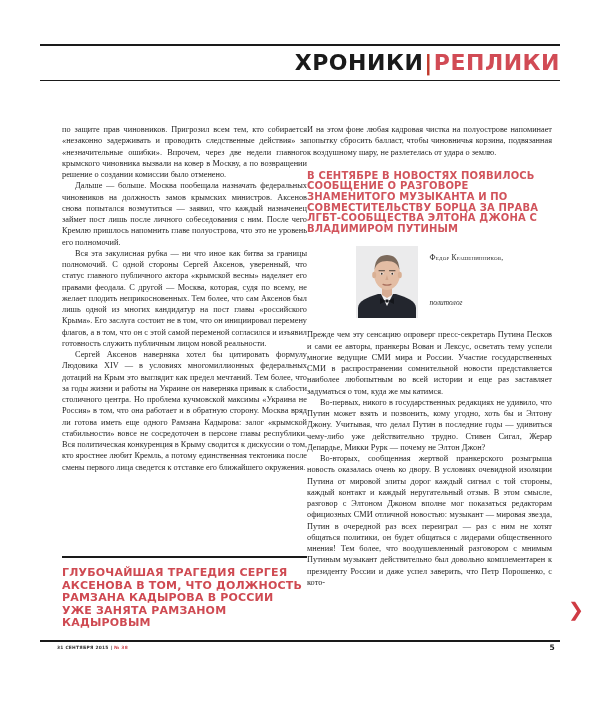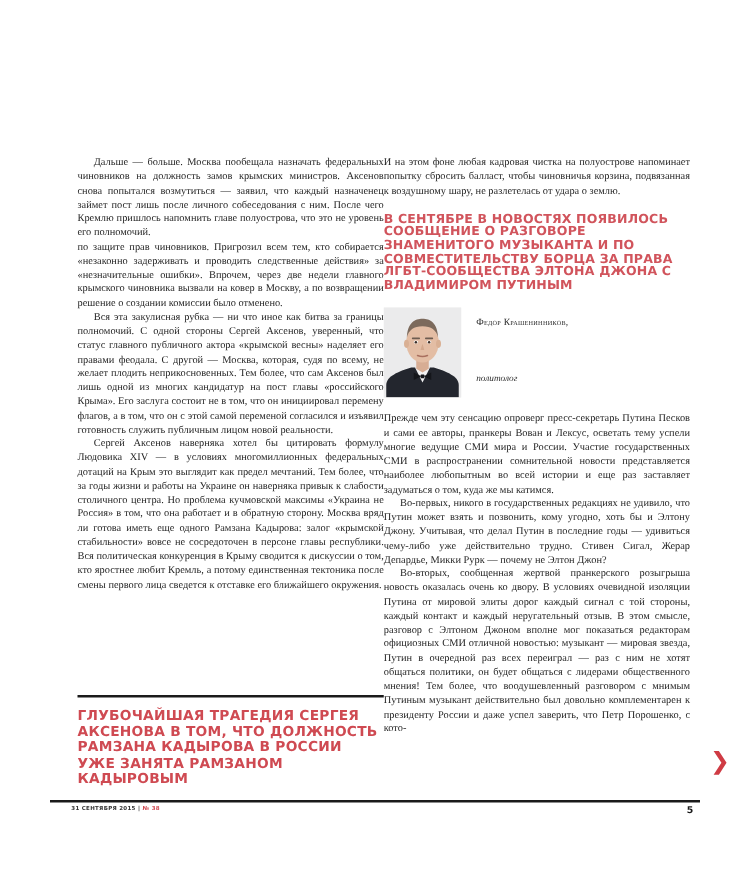--- a/index.html
+++ b/index.html
@@ -58,21 +58,21 @@
     margin:0 0 5px 0;
   }
   .standfirst{
     font-family:"DejaVu Sans",sans-serif;
     font-weight:700;font-size:10px;line-height:10.6px;
     letter-spacing:0.15px;color:#d1545c;
     text-transform:uppercase;margin:0;
   }
 
   
-  .author{display:flex;align-items:flex-end;margin:12px 0 11px 0;}
+  .author{display:flex;align-items:flex-end;margin:12px 0 11px 0;justify-content:center;}
   .portrait{
     width:62px;height:72px;flex:none;
     background:#e9e9ea;position:relative;overflow:hidden;
   }
   .byline{margin-left:12px;padding-bottom:10px;}
   .byline-name{
     font-family:"Liberation Serif",serif;
     font-size:7.6px;color:#1f1f1f;line-height:10px;
     font-variant:small-caps;letter-spacing:0.2px;
   }
@@ -99,24 +99,33 @@
     position:absolute;left:568px;top:600px;
     font-family:"DejaVu Sans",sans-serif;
     font-weight:700;font-size:19px;color:#cf3b44;line-height:1;
   }
 </style>
 </head>
 <body>
 
 <div class="page">
 
+  <div class="masthead">
+    <div class="rule-thick"></div>
+    <div class="masthead-inner">
+      <div class="masthead-title">
+        <span class="mh-black">ХРОНИКИ</span><span class="mh-bar">|</span><span class="mh-red">РЕПЛИКИ</span>
+      </div>
+    </div>
+    <div class="rule-thin"></div>
+  </div>
 
   <div class="col col-left">
+    <p class="body first">по защите прав чиновников. Пригрозил всем тем, кто собирается «незаконно задерживать и проводить следственные действия» за «незначительные ошибки». Впрочем, через две недели главного крымского чиновника вызвали на ковер в Москву, а по возвращении решение о создании комиссии было отменено.</p>
     <p class="body">Дальше — больше. Москва пообещала назначать федеральных чиновников на должность замов крымских министров. Аксенов снова попытался возмутиться — заявил, что каждый назначенец займет пост лишь после личного собеседования с ним. После чего Кремлю пришлось напомнить главе полуострова, что это не уровень его полномочий.</p>
-    <p class="body first">по защите прав чиновников. Пригрозил всем тем, кто собирается «незаконно задерживать и проводить следственные действия» за «незначительные ошибки». Впрочем, через две недели главного крымского чиновника вызвали на ковер в Москву, а по возвращении решение о создании комиссии было отменено.</p>
     <p class="body">Вся эта закулисная рубка — ни что иное как битва за границы полномочий. С одной стороны Сергей Аксенов, уверенный, что статус главного публичного актора «крымской весны» наделяет его правами феодала. С другой — Москва, которая, судя по всему, не желает плодить неприкосновенных. Тем более, что сам Аксенов был лишь одной из многих кандидатур на пост главы «российского Крыма». Его заслуга состоит не в том, что он инициировал перемену флагов, а в том, что он с этой самой переменой согласился и изъявил готовность служить публичным лицом новой реальности.</p>
     <p class="body">Сергей Аксенов наверняка хотел бы цитировать формулу Людовика XIV — в условиях многомиллионных федеральных дотаций на Крым это выглядит как предел мечтаний. Тем более, что за годы жизни и работы на Украине он наверняка привык к слабости столичного центра. Но проблема кучмовской максимы «Украина не Россия» в том, что она работает и в обратную сторону. Москва вряд ли готова иметь еще одного Рамзана Кадырова: залог «крымской стабильности» вовсе не сосредоточен в персоне главы республики. Вся политическая конкуренция в Крыму сводится к дискуссии о том, кто яростнее любит Кремль, а потому единственная тектоника после смены первого лица сведется к отставке его ближайшего окружения.</p>
   </div>
 
   <div class="pullquote">
     <div class="pq-rule-top"></div>
     <div class="pq-text">Глубочайшая трагедия Сергея Аксенова в том, что должность Рамзана Кадырова в России уже занята Рамзаном Кадыровым</div>
     <div class="pq-rule-bot"></div>
   </div>
 

